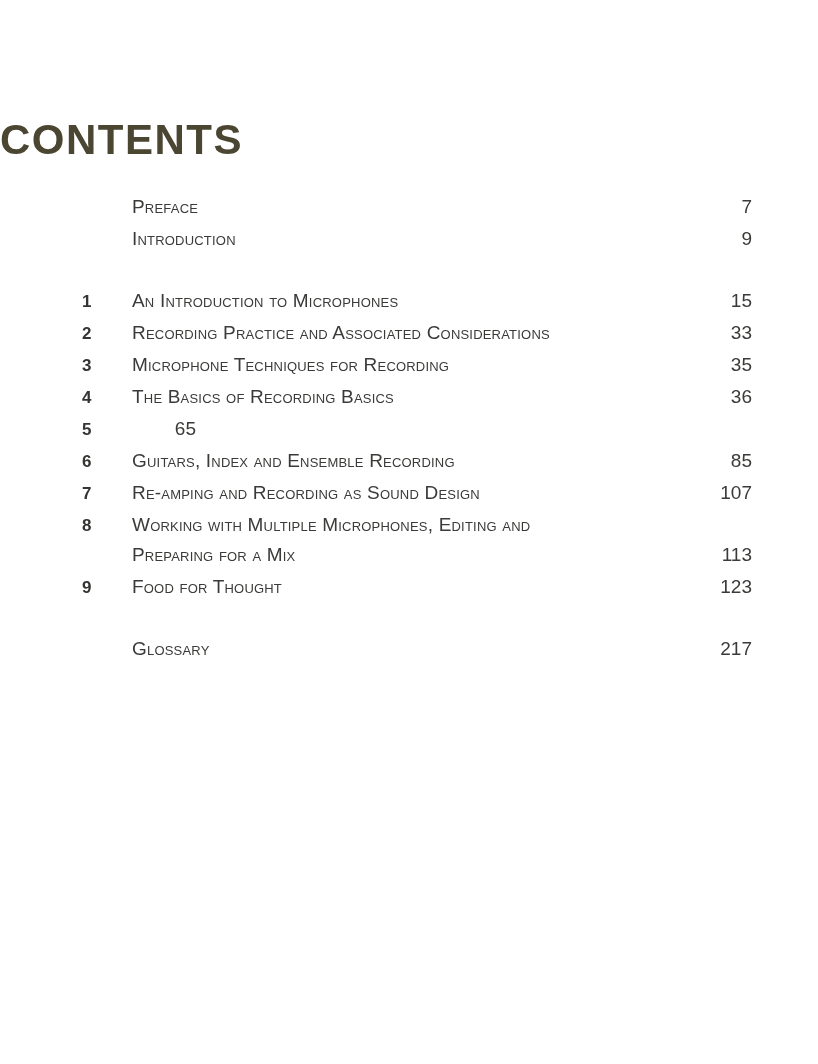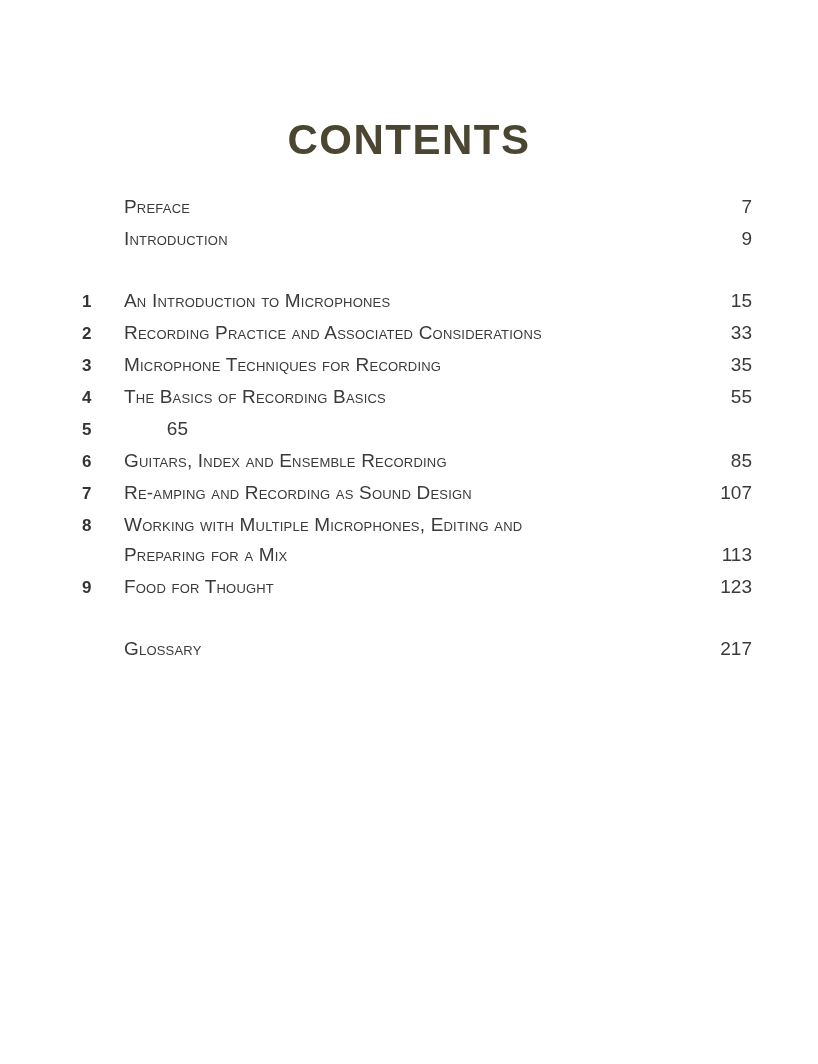--- a/index.html
+++ b/index.html
@@ -19,36 +19,36 @@
     width: 818px;
     height: 1064px;
     background: #ffffff;
     box-sizing: border-box;
   }
   .toc-title {
     position: absolute;
     top: 116px;
     left: 0;
     width: 818px;
-    text-align: center;
     font-size: 42px;
     font-weight: bold;
     letter-spacing: 1.5px;
     color: #4a4632;
   }
   .toc-body {
     position: absolute;
     top: 196px;
     left: 78px;
     width: 680px;
   }
   .toc-row {
     display: flex;
     align-items: baseline;
     height: 32px;
+    gap: 8px;
   }
   .toc-row.wrap-row {
     height: 30px;
   }
   .num {
     width: 46px;
     flex: 0 0 46px;
     font-size: 17px;
     font-weight: bold;
     color: #343432;
@@ -113,21 +113,21 @@
 
     <div class="toc-row">
       <span class="num">3</span>
       <span class="label">Microphone Techniques for Recording</span>
       <span class="page-no">35</span>
     </div>
 
     <div class="toc-row">
       <span class="num">4</span>
       <span class="label">The Basics of Recording Basics</span>
-      <span class="page-no">55</span>
+      <span class="page-no">36</span>
     </div>
 
     <div class="toc-row">
       <span class="num">5</span>
       <span class="page-no">65</span>
     </div>
 
     <div class="toc-row">
       <span class="num">6</span>
       <span class="label">Guitars, Index and Ensemble Recording</span>

